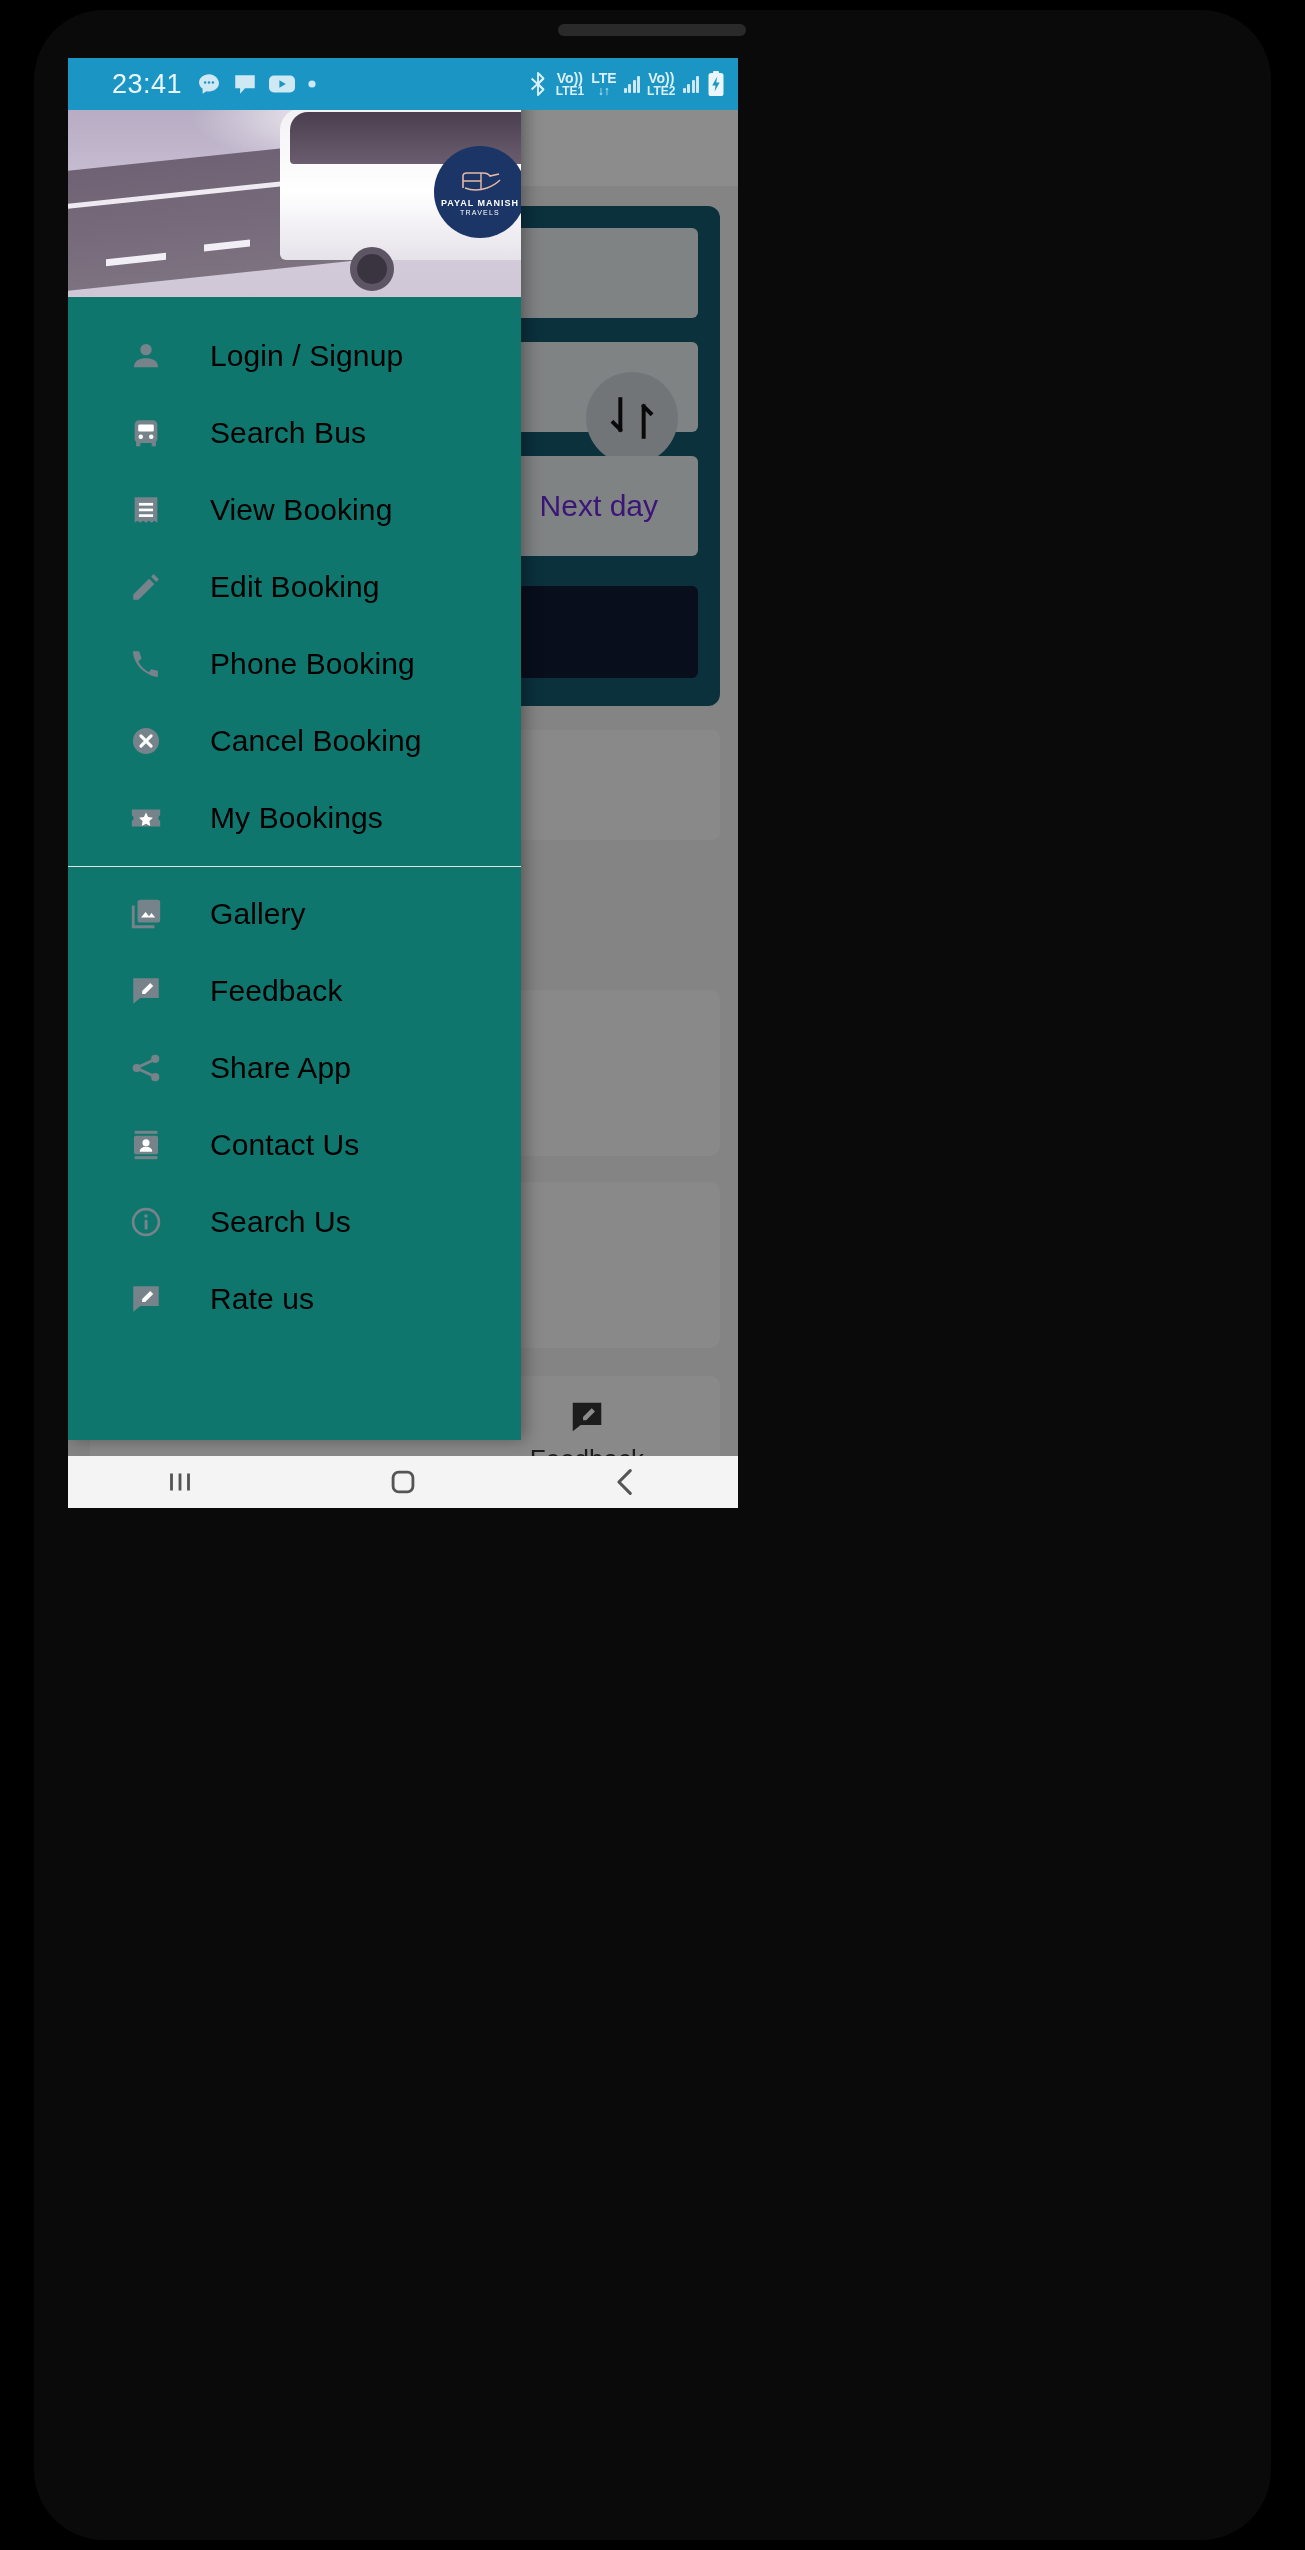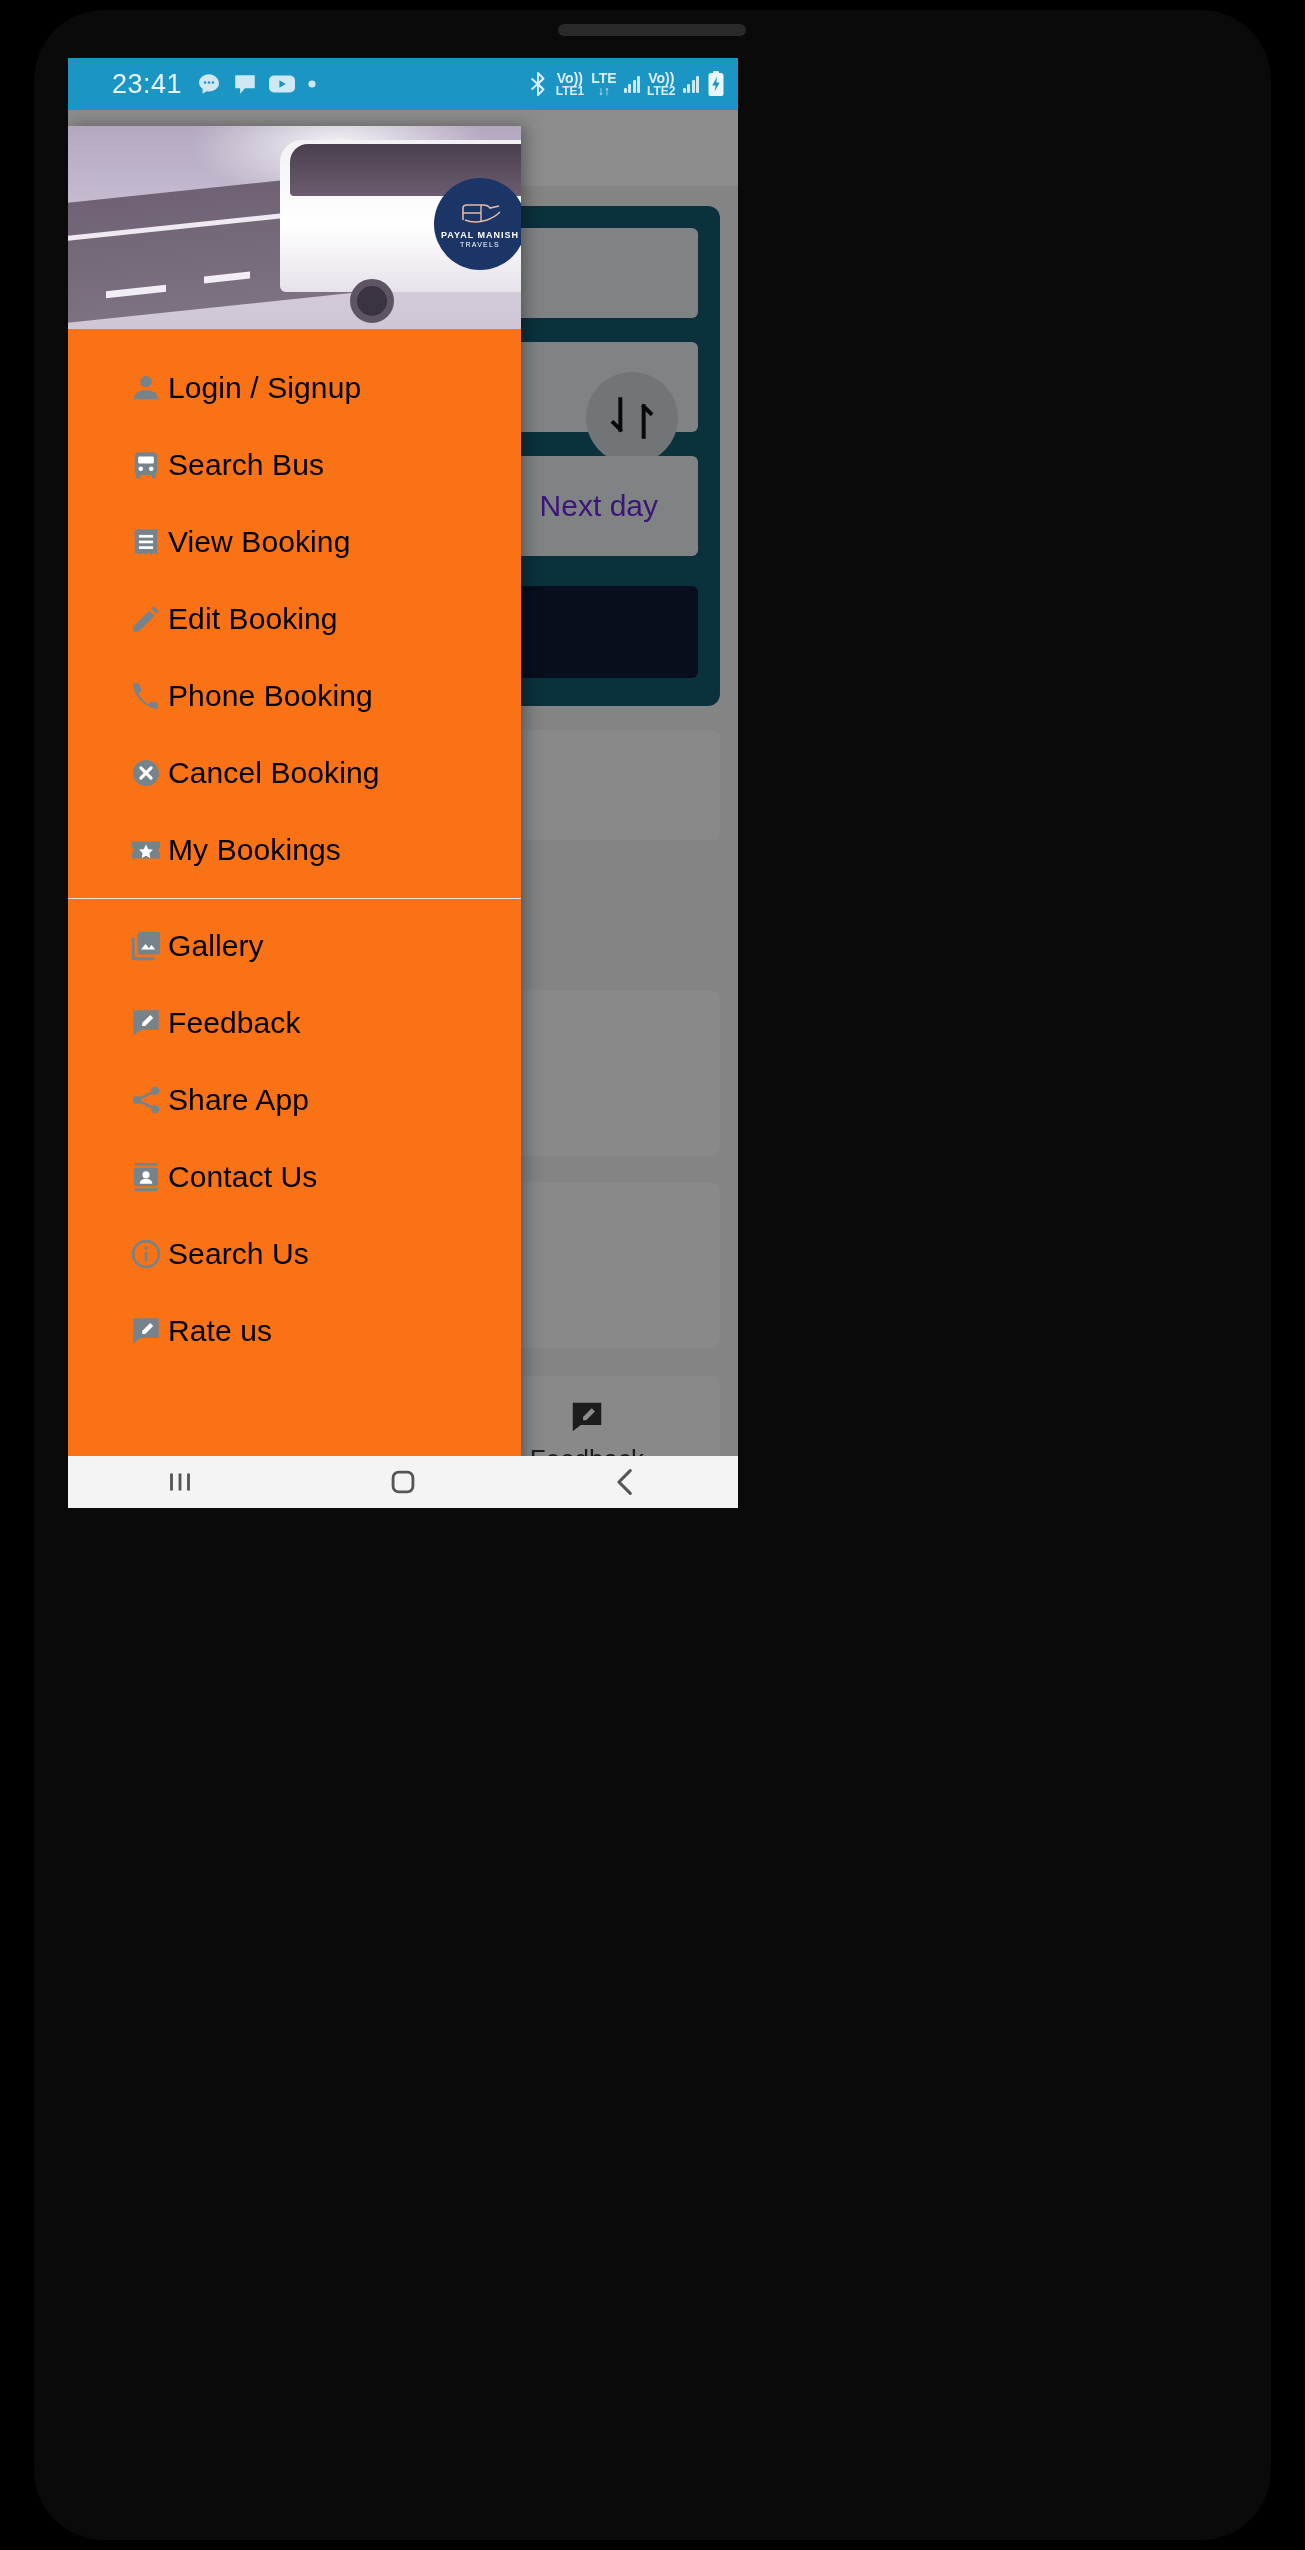--- a/index.html
+++ b/index.html
@@ -121,22 +121,22 @@
   }
   .nav-item{ display:flex; flex-direction:column; align-items:center; gap:8px; }
   .nav-item span{ font-size:26px; color:#333; }
   #scrim{
     position:absolute; left:0; top:0; width:670px; height:1346px;
     background:rgba(0,0,0,.45);
   }
 
   
   #nav-drawer{
-    position:absolute; left:0; top:68px; width:453px; height:1346px;
-    background:#f97316; box-shadow:4px 0 16px rgba(0,0,0,.35);
+    position:absolute; left:0; top:36px; width:453px; height:1346px;
+    background:#0f766e; box-shadow:4px 0 16px rgba(0,0,0,.35);
     overflow:hidden;
   }
   #drawer-header{
     position:relative; width:453px; height:203px; overflow:hidden;
     background:linear-gradient(#b3a8c0 0%,#c9bfd3 45%,#d6cedd 62%,#cfc7d6 100%);
   }
   #sky-glow{
     position:absolute; left:120px; top:-36px; width:300px; height:110px;
     background:radial-gradient(ellipse at center, rgba(255,255,255,.85), rgba(255,255,255,0) 70%);
   }
@@ -180,21 +180,21 @@
   #drawer-menu{ padding-top:20px; }
   .menu-item{
     display:flex; align-items:center; height:77px;
     padding-left:56px; cursor:pointer;
   }
   .menu-icon{
     width:44px; display:flex; align-items:center; justify-content:center;
     flex:0 0 44px;
   }
   .menu-label{
-    font-size:30px; color:#000;
+    margin-left:42px; font-size:30px; color:#000;
     letter-spacing:.1px;
   }
   #menu-divider{
     height:1px; background:#e2e2e2; margin:10px 0 8px 0;
   }
 
   
   #system-nav{
     position:absolute; left:0; top:1398px; width:670px; height:52px;
     background:#f4f4f4; display:flex; align-items:center;

